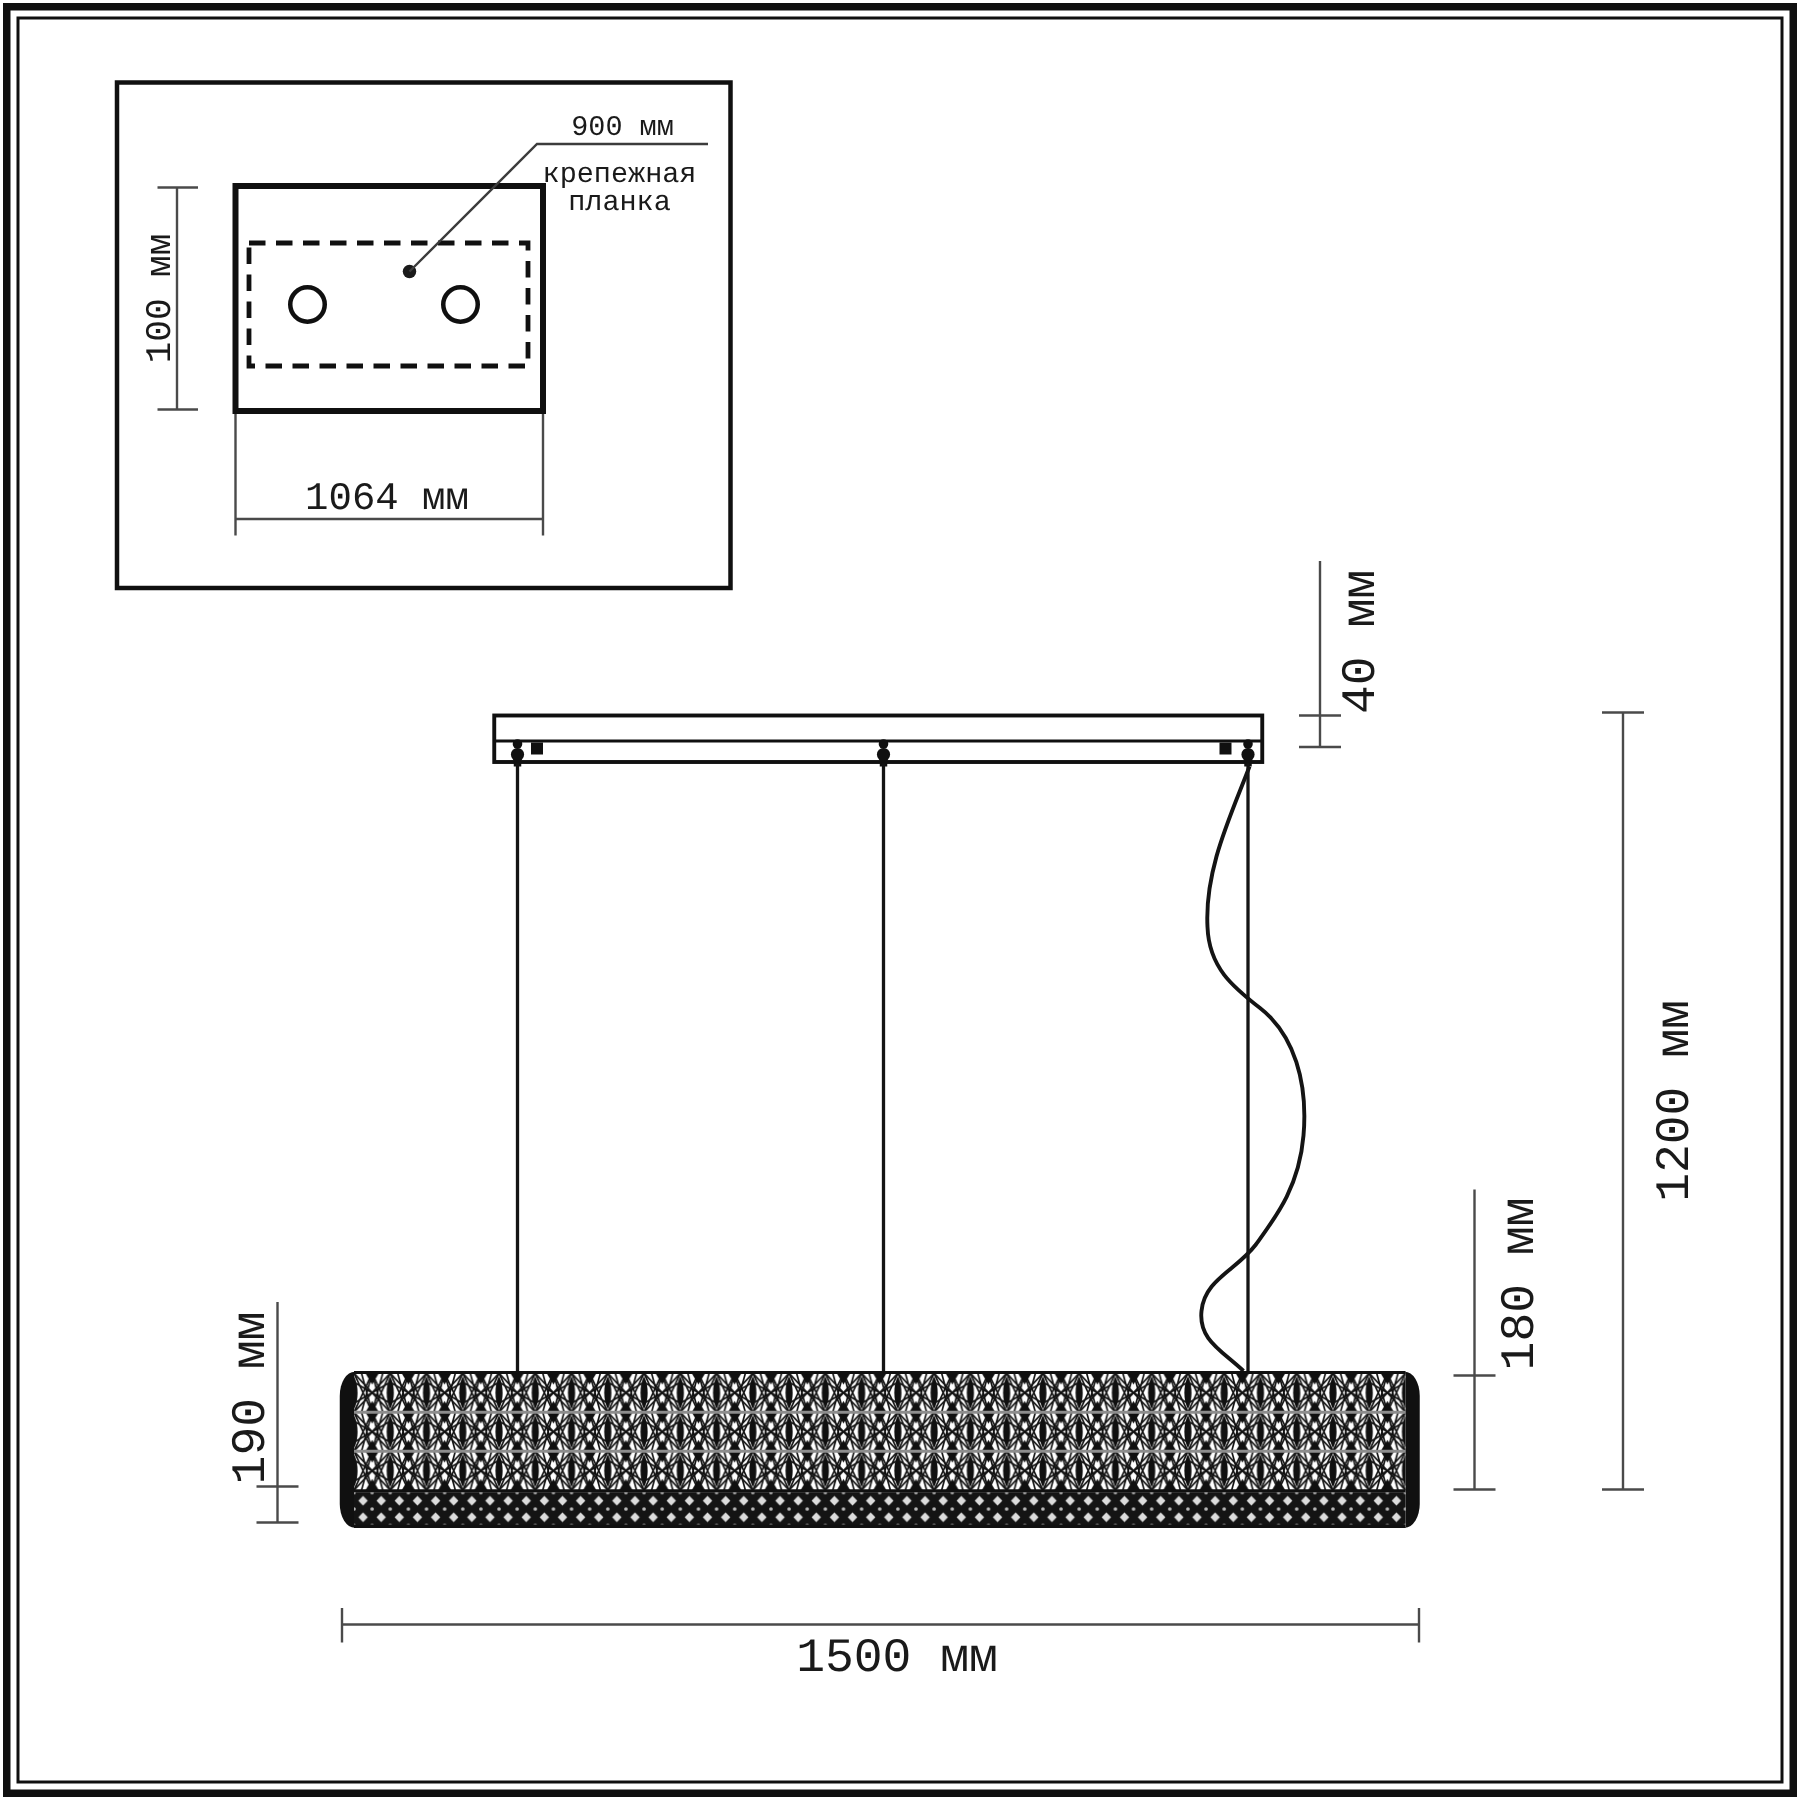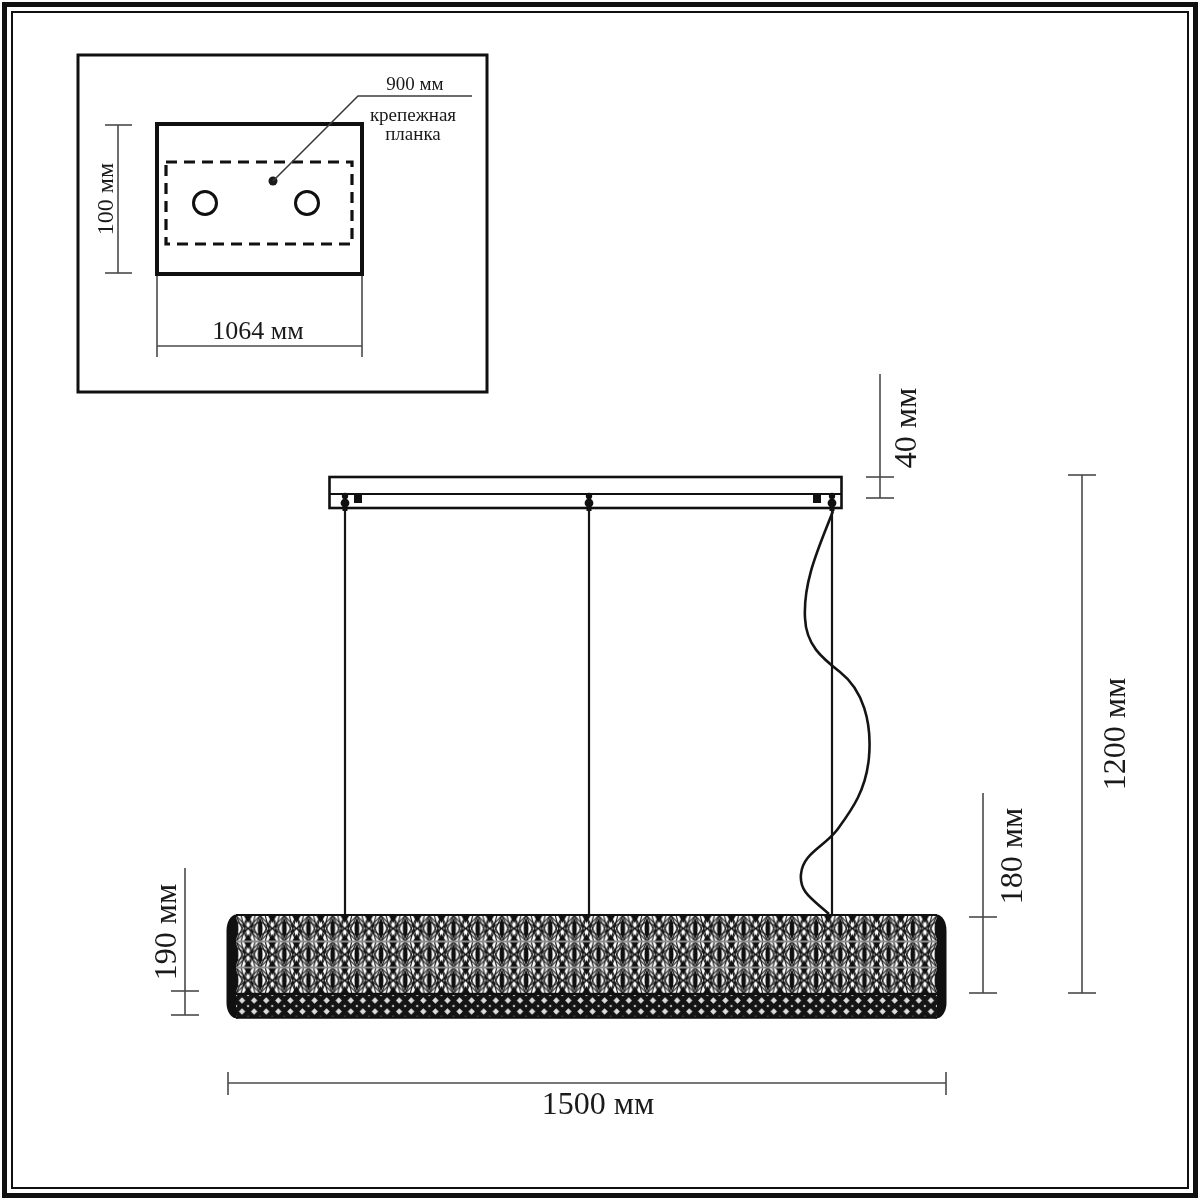--- a/index.html
+++ b/index.html
@@ -1,18 +1,18 @@
 <!DOCTYPE html>
 <html><head>
 <meta charset="utf-8">
 <style>
   html,body{margin:0;padding:0;background:#ffffff;}
   .stage{
     position:relative;width:1200px;height:1200px;background:#ffffff;
-    font-family:Liberation Serif, serif;overflow:hidden;
+    font-family:Liberation Mono, monospace;overflow:hidden;
   }
   .frame-outer{position:absolute;inset:2px;border:5px solid #101010;pointer-events:none;}
   .frame-inner{position:absolute;inset:11px;border:2px solid #101010;pointer-events:none;}
   svg{position:absolute;left:0;top:0;}
   text{fill:#1a1a1a;}
   .dim-text{font-size:32px;}
   .inset-dim-v{font-size:24px;}
   .inset-dim-h{font-size:26px;}
   .leader-text{font-size:19px;}
 </style>

